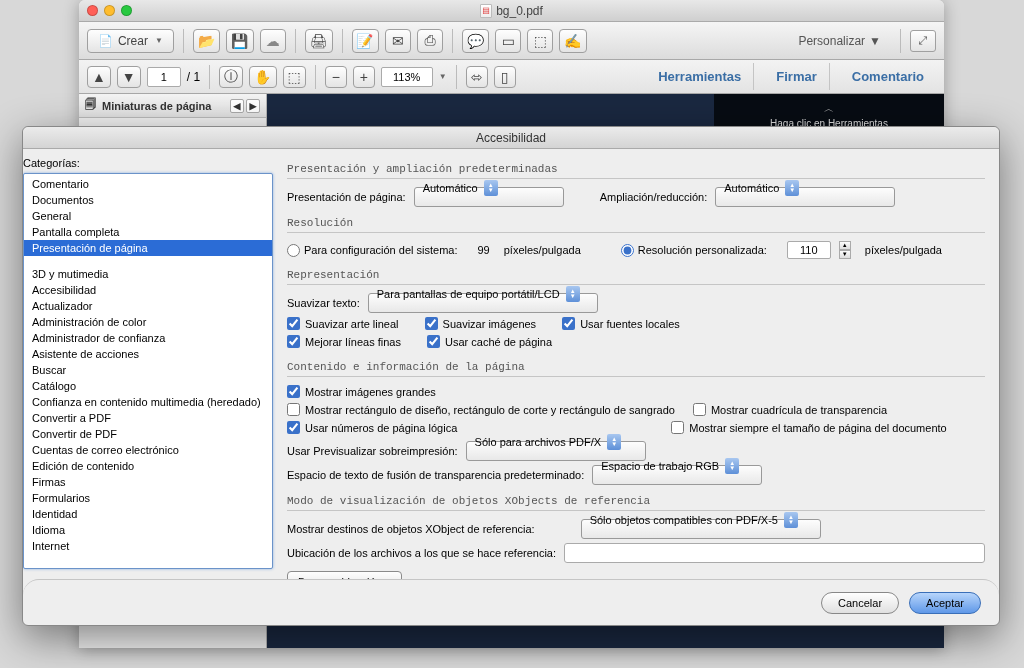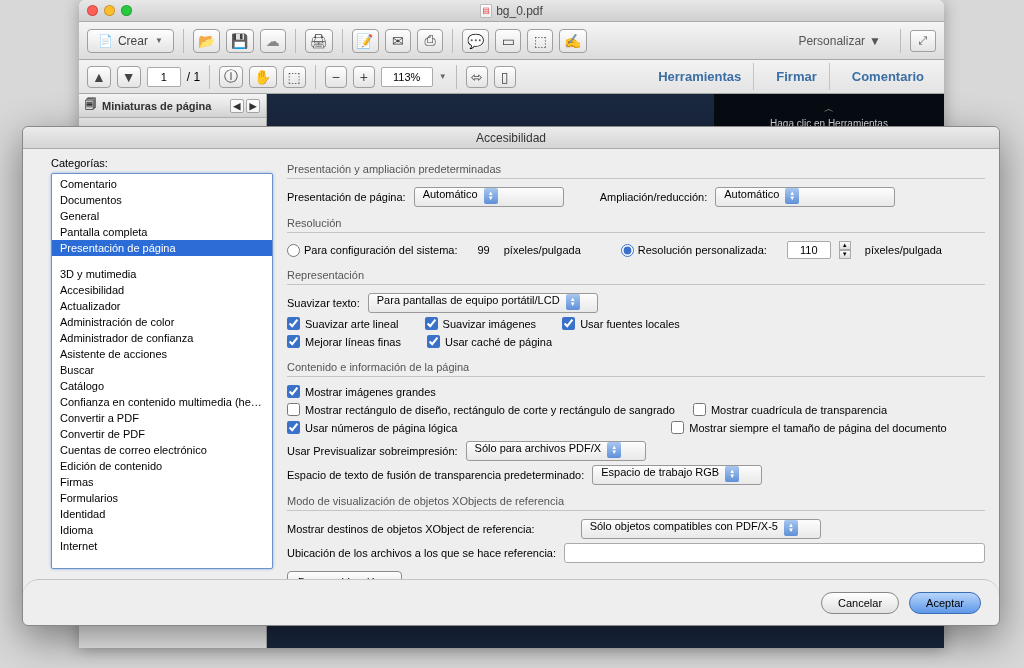--- a/index.html
+++ b/index.html
@@ -41,34 +41,34 @@
 .doc-view { flex:1; background:#1a2840; position:relative;}
 .hint-box { position:absolute; top:0; right:0; width:230px; background:rgba(0,0,0,0.7); color:#ddd; font-size:10px; padding:8px; text-align:center; border-radius:0 0 4px 4px;}
 .hint-box .ch { color:#ccc; font-size:10px; display:block; margin-bottom:2px;}
 
 
 .dialog { position:absolute; top:126px; left:22px; width:978px; height:500px; background:#eee; border:1px solid #888; border-radius:6px; box-shadow: 0 12px 40px rgba(0,0,0,0.45); display:flex; flex-direction:column; }
 .dialog-title { height:22px; background:linear-gradient(#ebebeb,#d4d4d4); border-bottom:1px solid #aaa; border-radius:6px 6px 0 0; text-align:center; font-size:12px; color:#333; line-height:22px;}
 .dialog-body { flex:1; display:flex; overflow:hidden;}
 
 
-.cat-panel { width:260px; padding:8px 10px 10px 28px; display:flex; flex-direction:column;}
+.cat-panel { width:260px; padding:8px 10px 10px 0; display:flex; flex-direction:column;}
 .cat-label { font-size:11px; color:#000; margin-bottom:4px;}
 .cat-list { flex:1; background:#fff; border:1px solid #6b93c9; border-radius:2px; box-shadow: 0 0 3px #8ab0e0; overflow-y:auto; padding:2px 0; font-size:11px;}
 .cat-item { padding:2px 8px; color:#000; cursor:default; white-space:nowrap; overflow:hidden; text-overflow:ellipsis;}
 .cat-item.sel { background:#2b6cd6; color:#fff;}
 .cat-gap { height:10px;}
 
 
 .settings { flex:1; padding:10px 14px 4px 4px; overflow-y:auto; font-size:11px; color:#000;}
-.section-title { color:#555; font-size:11px; margin:4px 0 1px 0;}
+.section-title { color:#555; font-size:11px; margin:4px 0 1px 0;font-family:Liberation Mono, monospace;}
 .section-sep { border:none; border-top:1px solid #c5c5c5; margin:3px 0 8px 0;}
 .row { display:flex; align-items:center; gap:8px; margin:4px 0; flex-wrap:wrap;}
 .lbl { color:#000; }
-.mac-select { height:20px; background:linear-gradient(#fdfdfd,#e8e8e8); border:1px solid #999; border-radius:3px; display:inline-flex; padding:0 4px 18px 8px; font-size:11px; min-width:120px; position:relative;}
+.mac-select { height:20px; background:linear-gradient(#fdfdfd,#e8e8e8); border:1px solid #999; border-radius:3px; display:inline-flex; align-items:center; padding:0 4px 18px 8px; font-size:11px; min-width:120px; position:relative;}
 .mac-select .dd { width:14px; height:16px; background:linear-gradient(#a8c7f0,#5e90d8); border-radius:2px; margin-left:6px; display:flex; flex-direction:column; align-items:center; justify-content:center; font-size:6px; color:#fff; line-height:5px;}
 .radio { display:inline-flex; align-items:center; gap:4px; margin-right:12px;}
 .radio input { accent-color:#3a71c9; }
 .num-box { width:44px; height:18px; background:#fff; border:1px solid #aaa; border-radius:2px; text-align:center; font-size:11px;}
 .stepper { width:12px; height:18px; display:inline-flex; flex-direction:column;}
 .stepper span { flex:1; background:linear-gradient(#fdfdfd,#ddd); border:1px solid #aaa; font-size:6px; text-align:center; line-height:7px;}
 .cb { display:inline-flex; align-items:center; gap:5px; margin-right:18px; margin-bottom:3px;}
 .cb input { accent-color:#3a71c9; width:13px; height:13px;}
 .location-input { flex:1; min-width:300px; height:20px; background:#fff; border:1px solid #aaa; border-radius:3px; font-size:11px; padding:0 4px;}
 .browse-btn { height:21px; padding:0 10px; background:linear-gradient(#fefefe,#e1e1e1); border:1px solid #8a8a8a; border-radius:4px; font-size:11px;}

